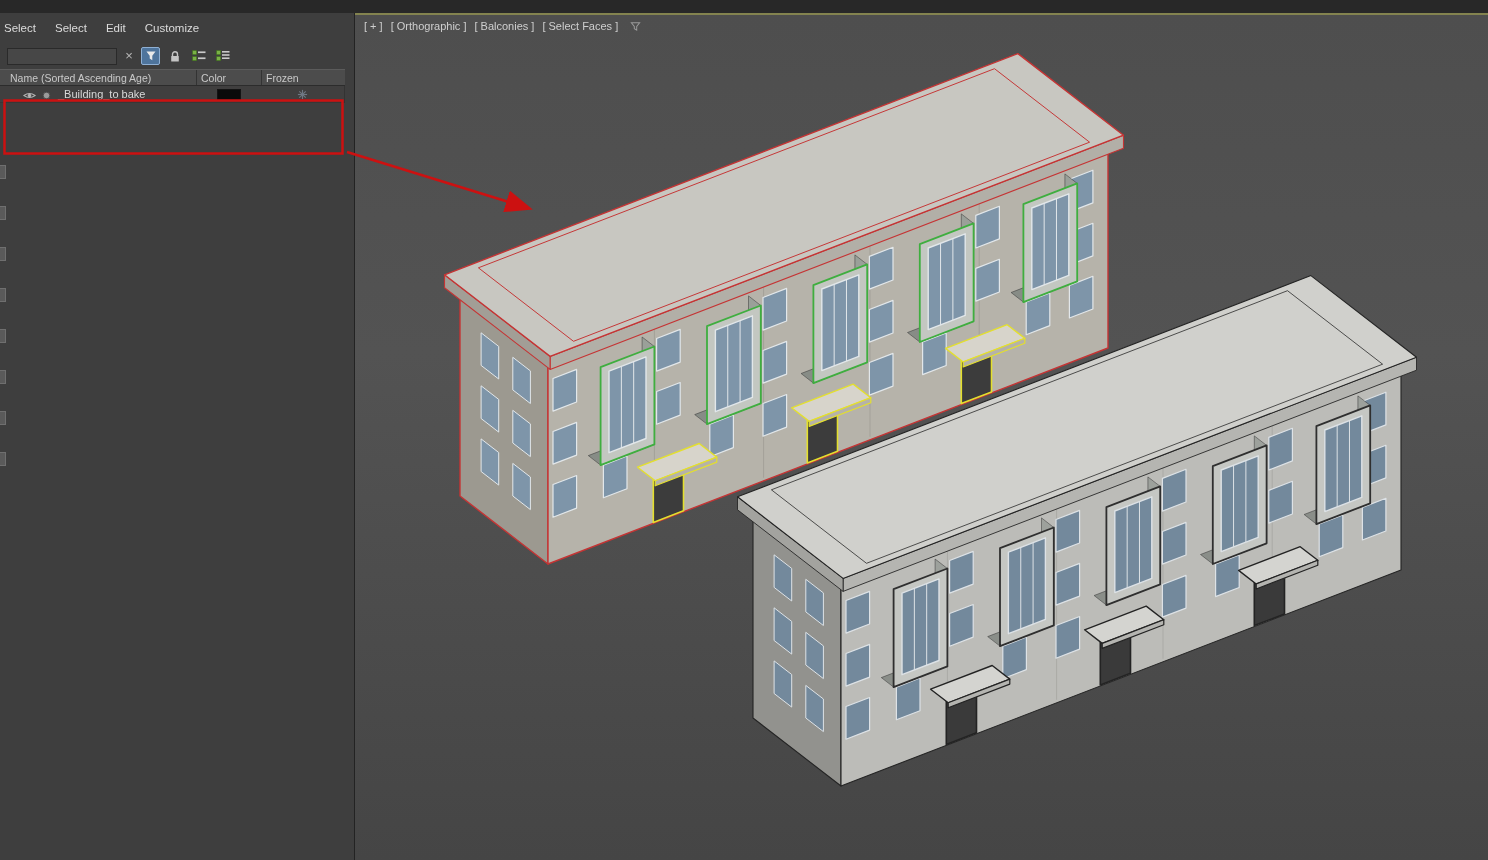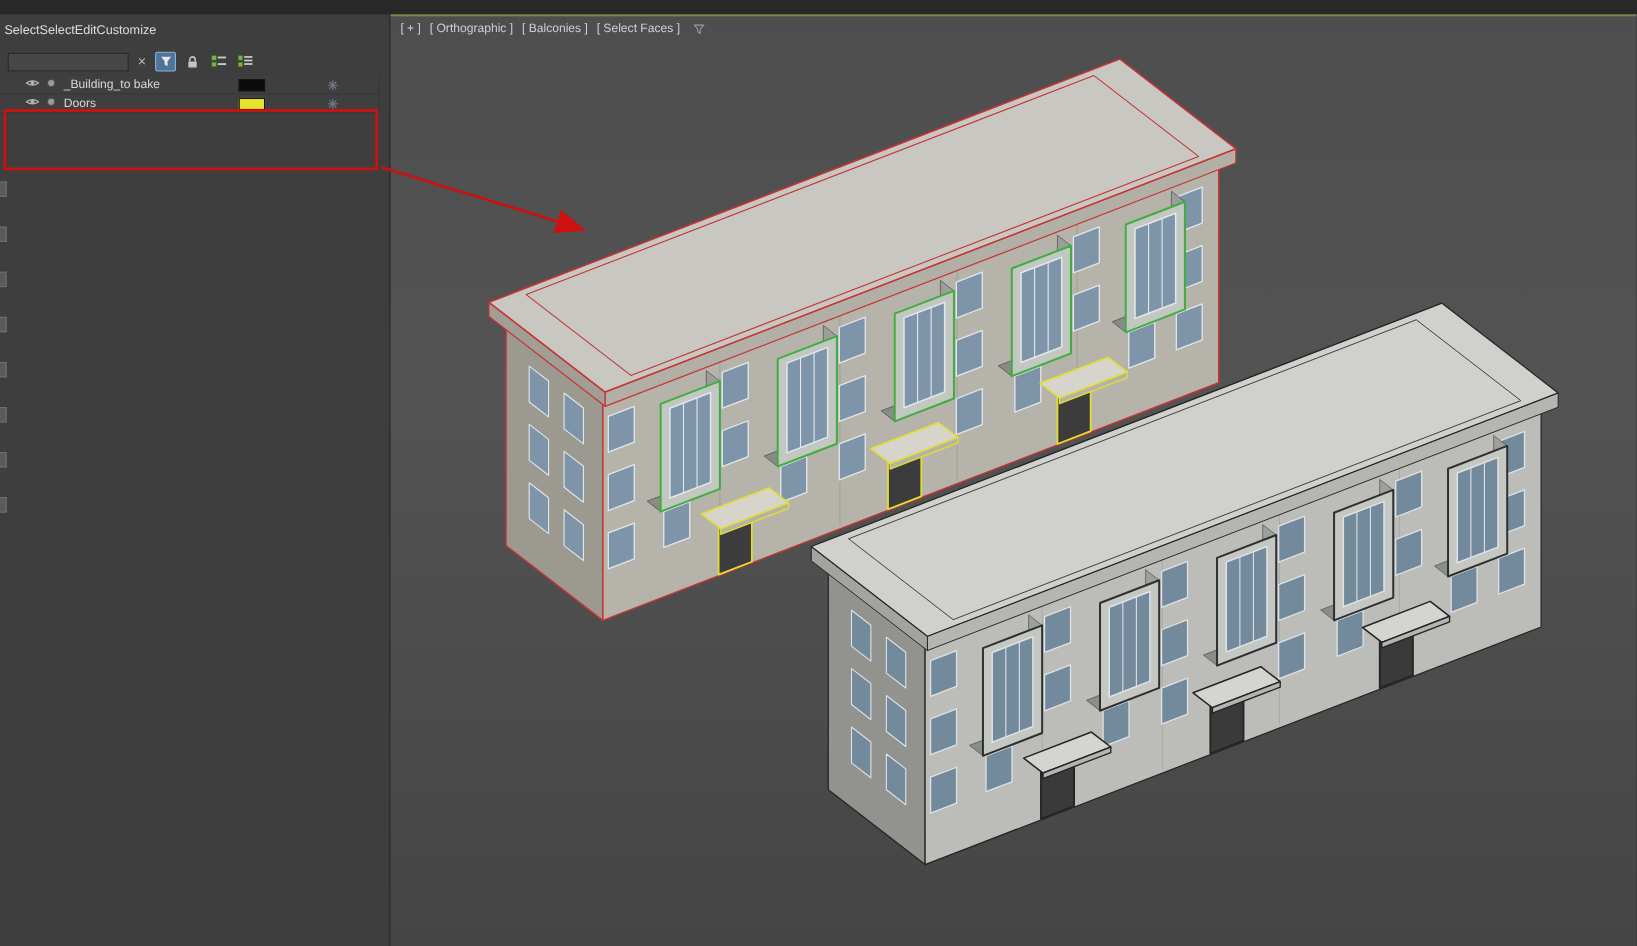--- a/index.html
+++ b/index.html
@@ -3,21 +3,21 @@
 <meta charset="utf-8">
 <style>
   html,body{margin:0;padding:0;width:1488px;height:860px;overflow:hidden;
     font-family:"Liberation Sans",sans-serif;background:#2c2c2c;}
   #root{position:relative;width:1488px;height:860px;background:#2c2c2c;}
   .top-strip{position:absolute;left:0;top:0;width:100%;height:13px;background:#282828;}
 
   
   #panel{position:absolute;left:0;top:13px;width:355px;height:847px;background:#3e3e3e;
     border-right:1px solid #232323;box-sizing:border-box;}
-  #menubar{height:30px;display:flex;align-items:center;padding-left:4px;
+  #menubar{height:30px;display:flex;align-items:center;gap:19px;padding-left:4px;
     color:#dcdcdc;font-size:11.5px;}
   .menu-item{cursor:default;}
   #toolbar{height:26px;display:flex;align-items:center;padding-left:7px;gap:5px;}
   #search-input{width:110px;height:17px;background:#474747;border:1px solid #2a2a2a;
     color:#ddd;font-size:11px;padding:0 3px;box-sizing:border-box;outline:none;}
   .tb-btn{display:flex;align-items:center;justify-content:center;width:19px;height:18px;
     background:transparent;border:1px solid transparent;box-sizing:border-box;}
   .tb-btn.active{background:#4e749c;border-color:#8fb0d4;border-radius:2px;}
   #clear-btn{color:#b9b9b9;font-size:13px;width:14px;line-height:14px;text-align:center;}
 
@@ -26,21 +26,21 @@
     color:#c9c9c9;font-size:10.5px;box-sizing:border-box;}
   .hdr-cell{display:flex;align-items:center;border-right:1px solid #333;
     padding-left:4px;box-sizing:border-box;white-space:nowrap;overflow:hidden;}
   .hdr-name{width:197px;padding-left:10px;}
   .hdr-color{width:65px;}
   .hdr-frozen{width:83px;border-right:none;}
 
   #rows{width:345px;border-right:1px solid #333;box-sizing:border-box;}
   .row{display:flex;height:16px;align-items:center;background:#403f3f;
     border-bottom:1px solid #373737;color:#d8d8d8;font-size:11px;}
-  .col-name{width:197px;display:flex;align-items:flex-start;gap:6px;padding-left:23px;box-sizing:border-box;}
+  .col-name{width:197px;display:flex;align-items:flex-end;gap:6px;padding-left:23px;box-sizing:border-box;}
   .col-color{width:65px;display:flex;justify-content:center;}
   .col-frozen{width:83px;display:flex;justify-content:center;}
   .swatch{width:22px;height:9px;border:1px solid #141414;display:inline-block;}
   .rowlabel{margin-left:1px;white-space:nowrap;}
 
   #edge-strip{position:absolute;left:0;top:152px;width:8px;}
   .edge-icon{width:5px;height:12px;background:#5a5a5a;border:1px solid #6f6f6f;
     border-left:none;margin-bottom:27px;}
 
   
@@ -96,20 +96,25 @@
         <svg width="14" height="12" viewBox="0 0 14 12">
           <rect x="0.5" y="0.5" width="4.2" height="4.2" fill="#79b245" stroke="#3e6b1e" stroke-width="0.6"></rect>
           <rect x="6" y="1" width="7.5" height="1.6" fill="#c9c9c9"></rect>
           <rect x="6" y="4.2" width="7.5" height="1.6" fill="#c9c9c9"></rect>
           <rect x="6" y="7.4" width="7.5" height="1.6" fill="#c9c9c9"></rect>
           <rect x="0.5" y="6.5" width="4.2" height="4.2" fill="#79b245" stroke="#3e6b1e" stroke-width="0.6"></rect>
         </svg>
       </span>
     </div>
 
+    <div id="list-header">
+      <div class="hdr-cell hdr-name">Name (Sorted Ascending Age)</div>
+      <div class="hdr-cell hdr-color">Color</div>
+      <div class="hdr-cell hdr-frozen">Frozen</div>
+    </div>
 
     <div id="rows">
 
       <div class="row">
         <div class="col-name">
           <svg width="13" height="9" viewBox="0 0 14 9">
             <path d="M1 4.5 Q7 0.2 13 4.5 Q7 8.8 1 4.5 Z" fill="none" stroke="#b5b5b5" stroke-width="1.1"></path>
             <circle cx="7" cy="4.5" r="1.9" fill="#b5b5b5"></circle>
             </svg>
           <svg width="9" height="9" viewBox="0 0 9 9">
@@ -125,45 +130,20 @@
             <g stroke="#7f8c9b" stroke-width="1.2">
                 <line x1="6" y1="1" x2="6" y2="11"></line>
                 <line x1="1" y1="6" x2="11" y2="6"></line>
             <line x1="2.5" y1="2.5" x2="9.5" y2="9.5"></line>
                 <line x1="9.5" y1="2.5" x2="2.5" y2="9.5"></line>
               </g>
             </svg>
         </div>
       </div>
 
-      <div class="row">
-        <div class="col-name">
-          <svg width="13" height="9" viewBox="0 0 14 9">
-            <path d="M1 4.5 Q7 0.2 13 4.5 Q7 8.8 1 4.5 Z" fill="none" stroke="#b5b5b5" stroke-width="1.1"></path>
-            <circle cx="7" cy="4.5" r="1.9" fill="#b5b5b5"></circle>
-            </svg>
-          <svg width="9" height="9" viewBox="0 0 9 9">
-            <circle cx="4.5" cy="4.5" r="3.3" fill="#9a9a9a" stroke="#4d4d4d"></circle>
-            </svg>
-          <span class="rowlabel">Doors</span>
-        </div>
-        <div class="col-color">
-          <span class="swatch" style="background: rgb(230, 226, 46);"></span>
-          </div>
-        <div class="col-frozen">
-          <svg width="11" height="11" viewBox="0 0 12 12" opacity="0.75">
-            <g stroke="#7f8c9b" stroke-width="1.2">
-                <line x1="6" y1="1" x2="6" y2="11"></line>
-                <line x1="1" y1="6" x2="11" y2="6"></line>
-            <line x1="2.5" y1="2.5" x2="9.5" y2="9.5"></line>
-                <line x1="9.5" y1="2.5" x2="2.5" y2="9.5"></line>
-              </g>
-            </svg>
-        </div>
-      </div>
 
 
     </div>
 
     <div id="edge-strip">
         <div class="edge-icon"></div>
         <div class="edge-icon"></div>
         <div class="edge-icon"></div>
         <div class="edge-icon"></div>
         <div class="edge-icon"></div>

